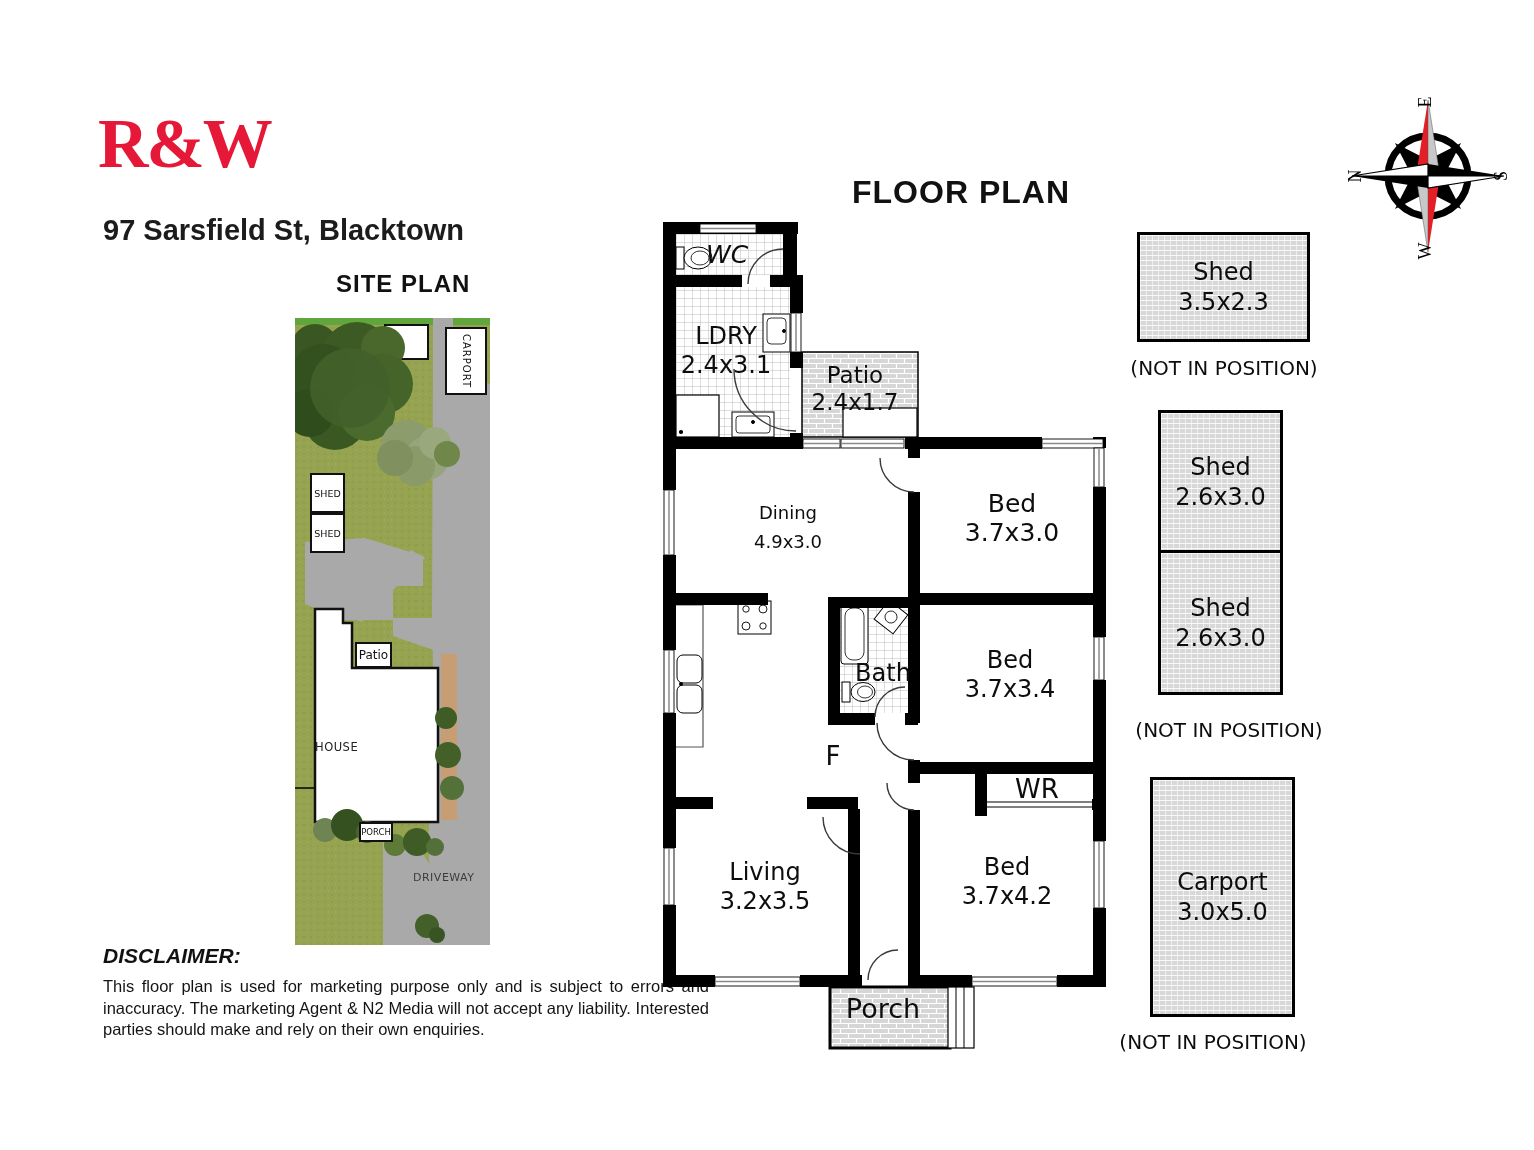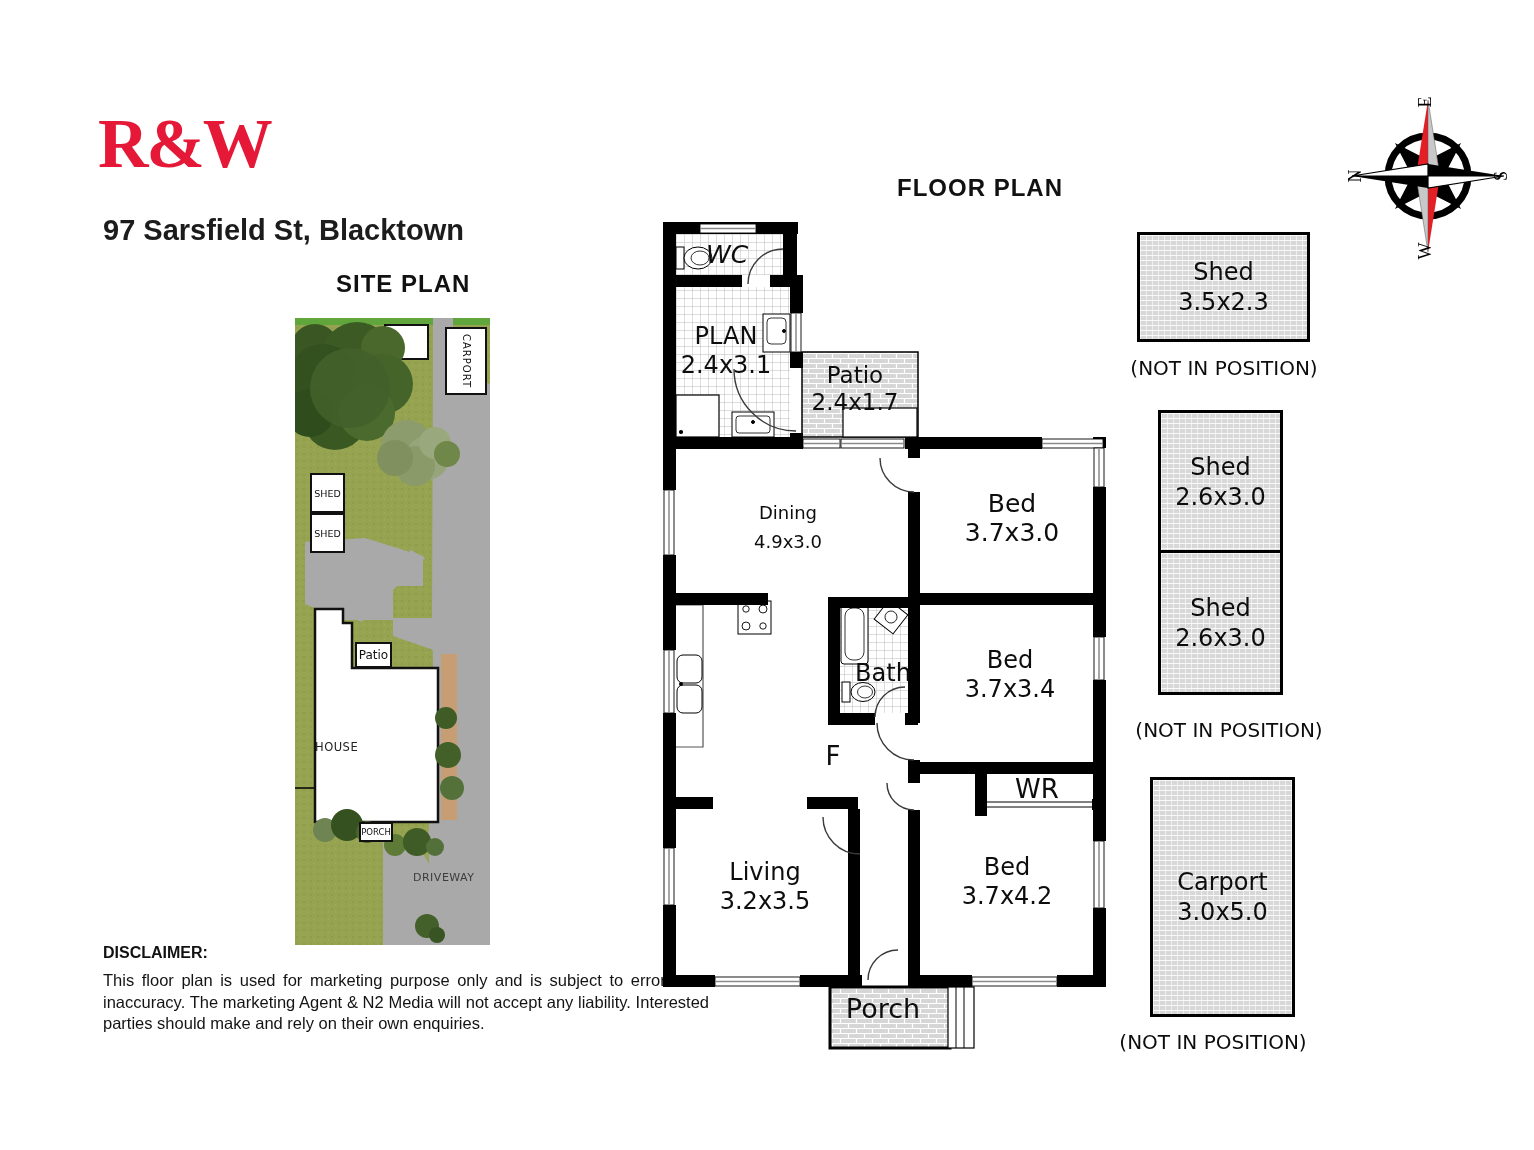--- a/index.html
+++ b/index.html
@@ -5,25 +5,25 @@
   html,body{margin:0;padding:0;background:#fff;}
   #page{position:relative;width:1534px;height:1150px;background:#ffffff;overflow:hidden;
         font-family:"Liberation Sans",sans-serif;color:#111;}
   .abs{position:absolute;}
 
   
   #logo{left:98px;top:104px;font-family:"Liberation Serif",serif;font-weight:bold;
         font-size:70px;letter-spacing:-2px;}
   #address{left:103px;top:214px;font-size:29px;font-weight:bold;color:#1c1c1c;}
   #site-title{left:336px;top:270px;font-size:24px;font-weight:bold;letter-spacing:1px;}
-  #floor-title{left:897px;top:174px;font-size:24px;font-weight:bold;letter-spacing:1px;}
+  #floor-title{left:852px;top:174px;font-size:32px;font-weight:bold;letter-spacing:1px;}
 
   
   #disclaimer{left:103px;top:944px;width:606px;z-index:1;}
-  #disclaimer h3{margin:0 0 8px 0;font-size:16px;}
+  #disclaimer h3{margin:0 0 8px 0;font-size:21px;font-style:italic;}
   #disclaimer p{margin:0;font-size:16.5px;line-height:21.5px;text-align:justify;color:#141414;}
 
   
   #floorplan{left:660px;top:218px;width:450px;height:835px;z-index:2;}
   #floorplan svg{position:absolute;left:0;top:0;}
   .rlabel{position:absolute;text-align:center;font-family:"DejaVu Sans",sans-serif;
           font-size:24px;line-height:29px;color:#0d0d0d;white-space:nowrap;}
 
   
   #siteplan{left:295px;top:318px;width:195px;height:627px;}
@@ -234,21 +234,21 @@
         <path d="M 215 499 A 30 30 0 0 1 245 469"></path>
         <path d="M 254 542 A 37 37 0 0 1 217 505"></path>
         <path d="M 254 592 A 27 27 0 0 1 227 565"></path>
         <path d="M 163 599 A 37 37 0 0 0 200 636"></path>
         <path d="M 208 762 A 30 30 0 0 1 238 732"></path>
       </g>
     </svg>
 
     <div class="rlabel" style="left:27px;top:22px;width:80px;font-size:25px;font-style:italic;"><span>WC</span></div>
     <div class="rlabel" style="left:3px;top:104px;width:126px;">
-        <div>PLAN</div>
+        <div>LDRY</div>
         <div>2.4x3.1</div>
       </div>
     <div class="rlabel" style="left:142px;top:144px;width:106px;font-size:23px;line-height:27px;">
         <div>Patio</div>
         <div>2.4x1.7</div>
       </div>
     <div class="rlabel" style="left:28px;top:280px;width:200px;font-size:18px;">
         <div>Dining</div>
         <div>4.9x3.0</div>
       </div>

